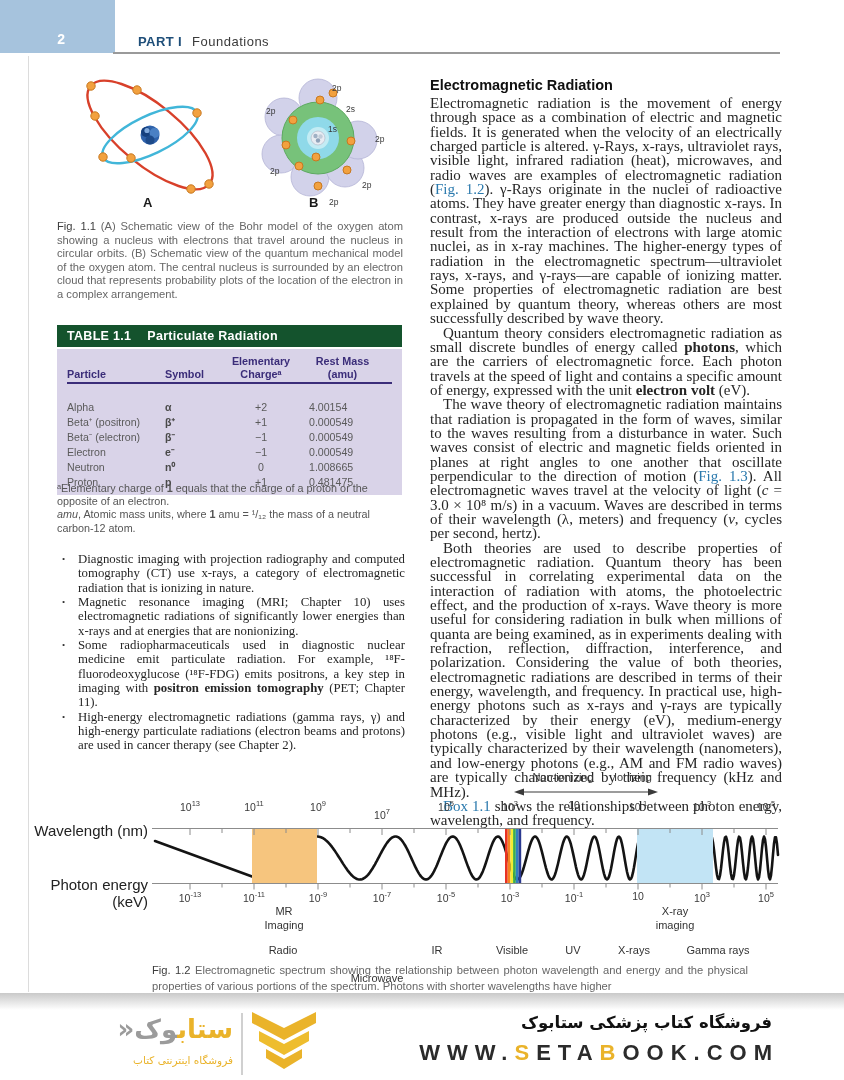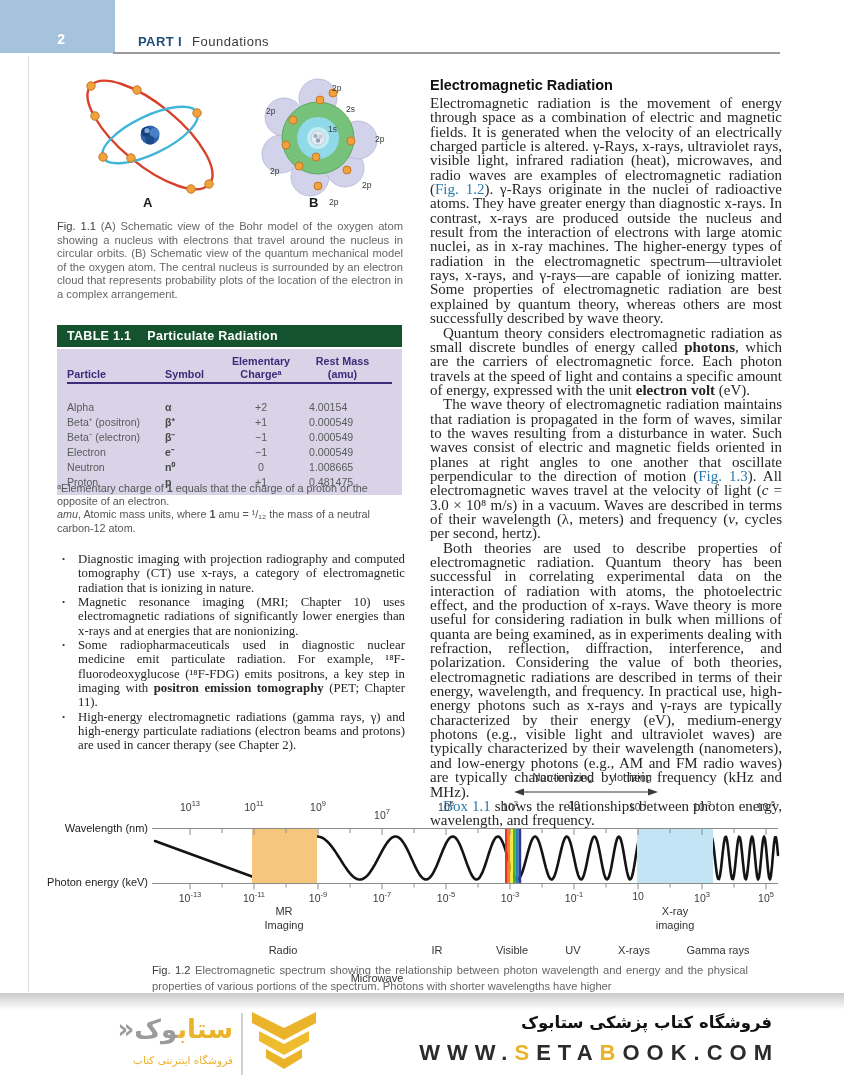--- a/index.html
+++ b/index.html
@@ -60,21 +60,21 @@
   .fig2{position:absolute;left:0;top:762px;width:844px;height:200px;}
   .fig2 svg{position:absolute;left:0;top:0;}
   .axisline{stroke:#8c8c8c;stroke-width:1.2;}
   .tickline{stroke:#8c8c8c;stroke-width:1;}
   .arrowline{stroke:#3a3a3a;stroke-width:1.2;}
   .wavestroke{stroke:#141414;stroke-width:2.6;fill:none;stroke-linejoin:round;stroke-linecap:round;}
   #fig2-labels{position:absolute;left:0;top:0;width:844px;height:200px;}
   .ion-label{position:absolute;top:9px;font-size:11px;color:#3a3a3a;width:100px;text-align:center;}
   .ticklabel{position:absolute;width:64px;text-align:center;font-size:10.5px;color:#3a3a3a;}
   .ticklabel sup{font-size:7.5px;}
-  .axis-title{position:absolute;font-size:11px;color:#222;text-align:right;width:120px;}
+  .axis-title{position:absolute;font-size:15px;color:#222;text-align:right;width:120px;}
   .regionlabel{position:absolute;top:142px;width:100px;text-align:center;font-size:11px;line-height:14px;color:#333;}
   .bandlabel{position:absolute;top:182px;width:110px;text-align:center;font-size:11px;color:#333;}
   .fig2-caption{position:absolute;left:152px;top:963px;width:596px;font-size:11.2px;line-height:15.5px;
                 color:#666;text-align:justify;}
   .bottom-grad{position:absolute;left:0;top:993px;width:844px;height:20px;
                background:linear-gradient(#c9c9c9,#ffffff 85%);}
   
   .footer{position:absolute;left:0;top:1010px;width:844px;height:70px;background:#fff;}
   .fa{font-family:"DejaVu Sans",sans-serif;}
   .logo-wordmark{position:absolute;left:85px;top:4px;width:148px;text-align:right;direction:rtl;

